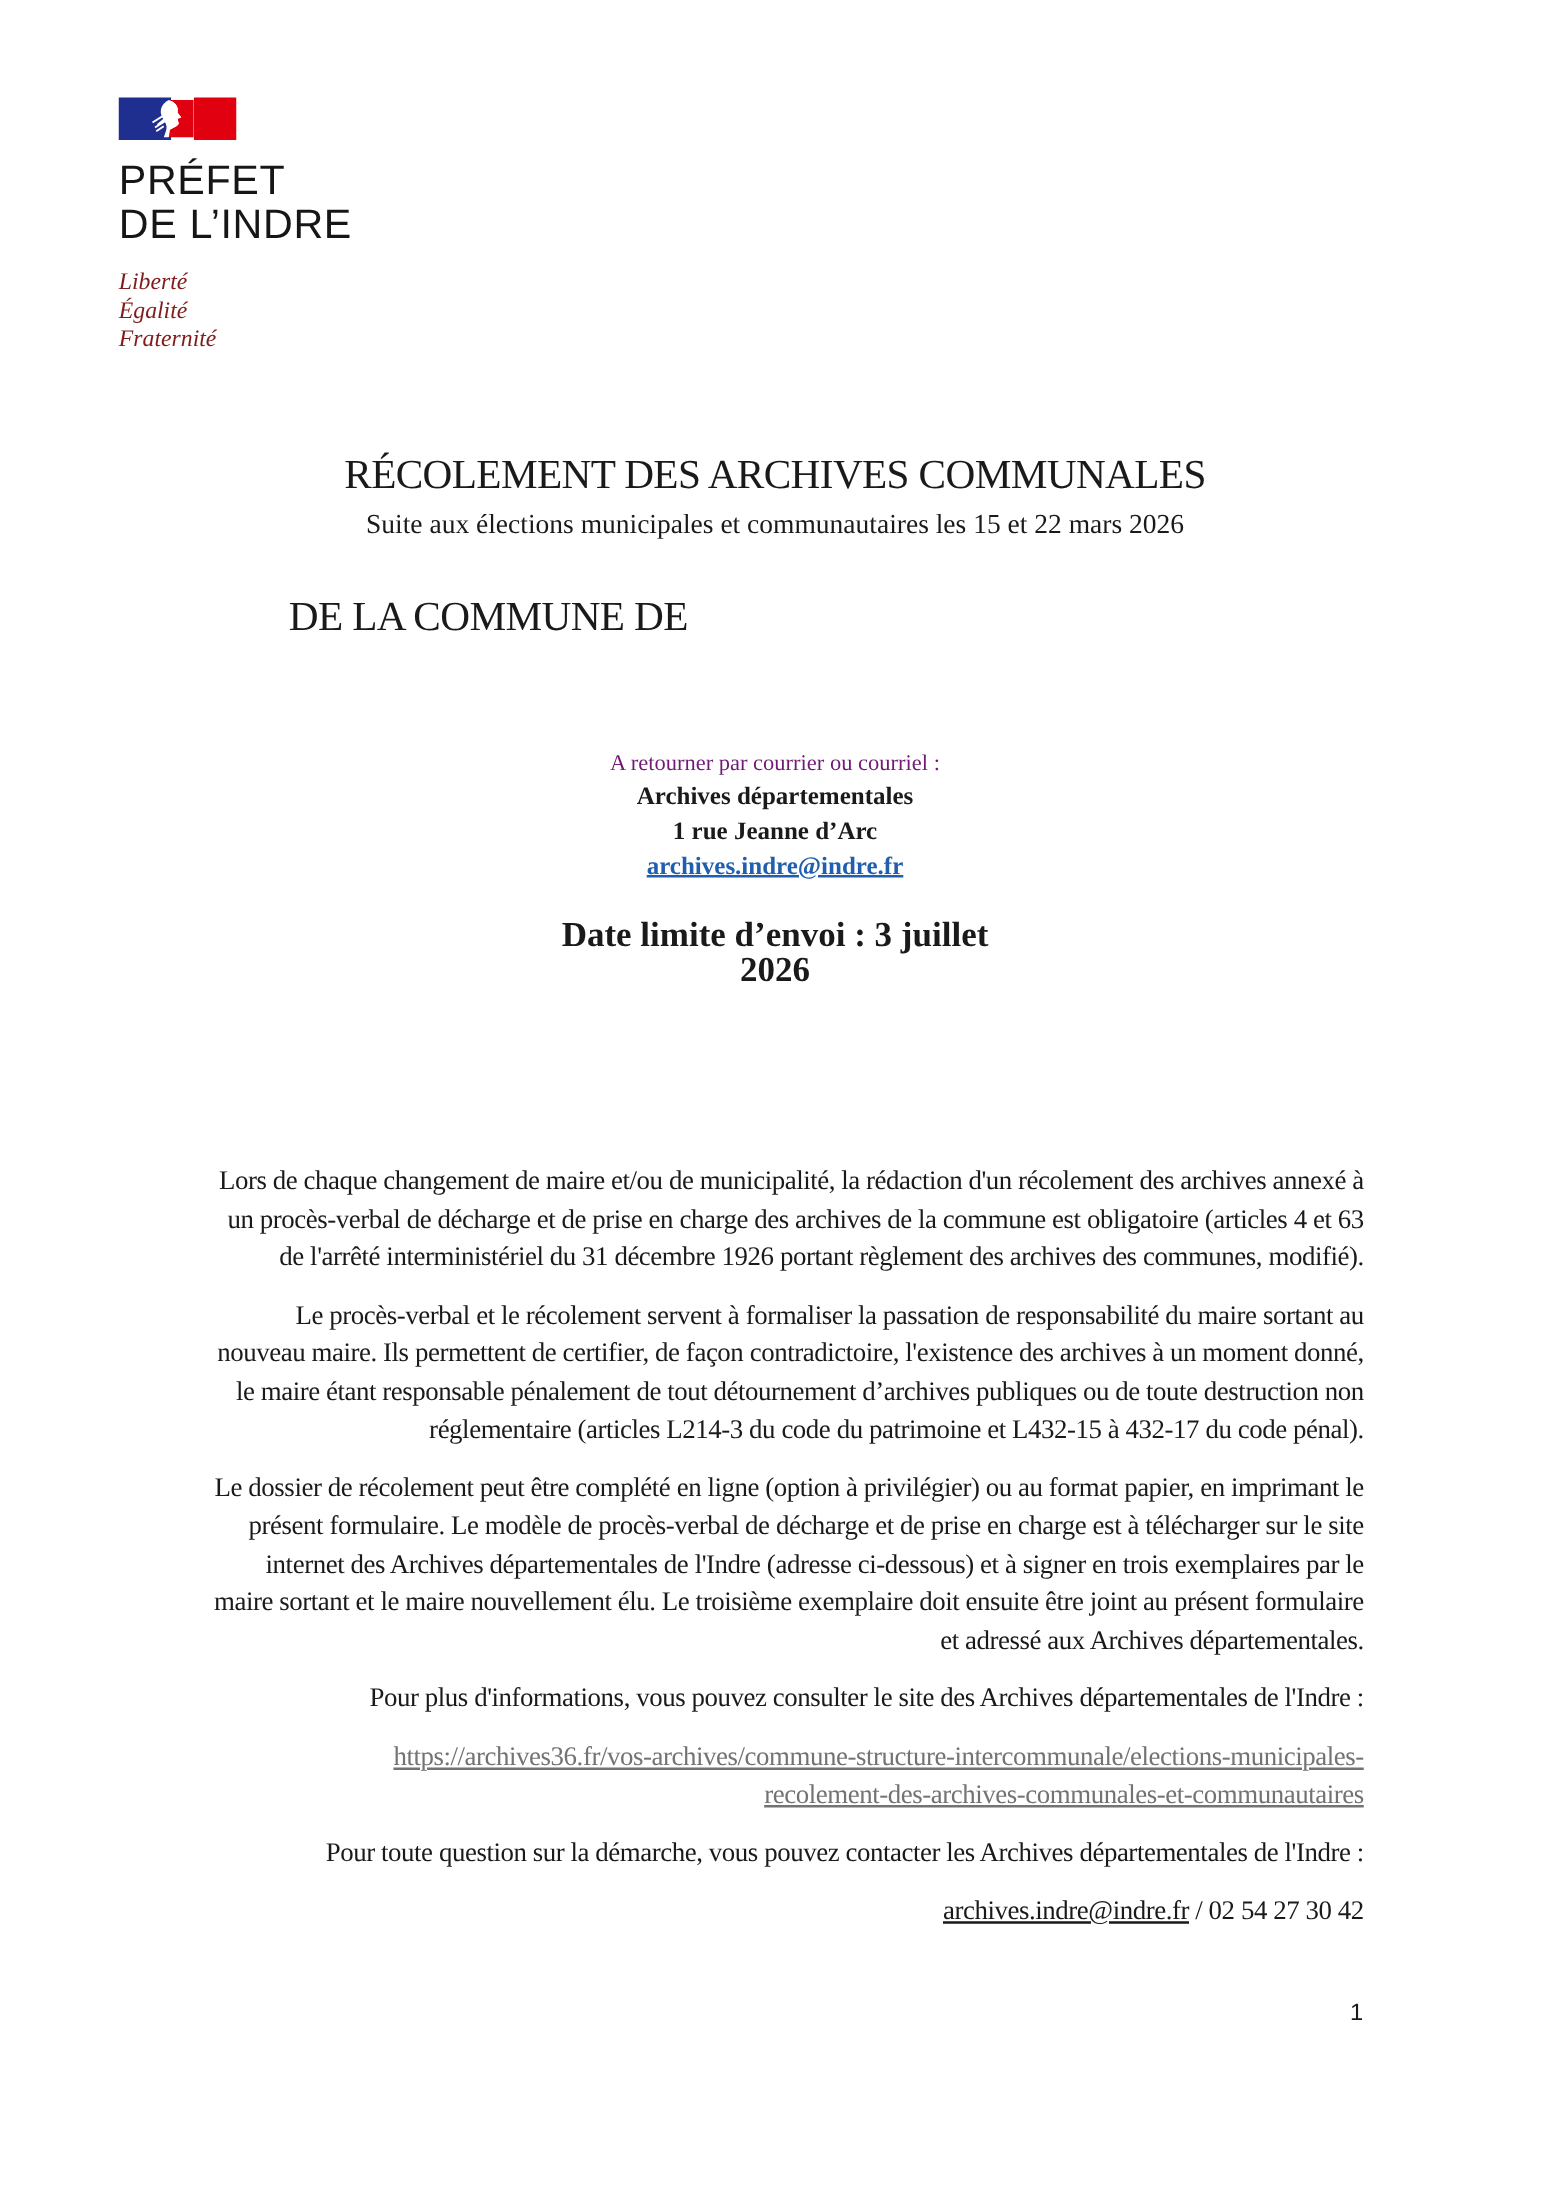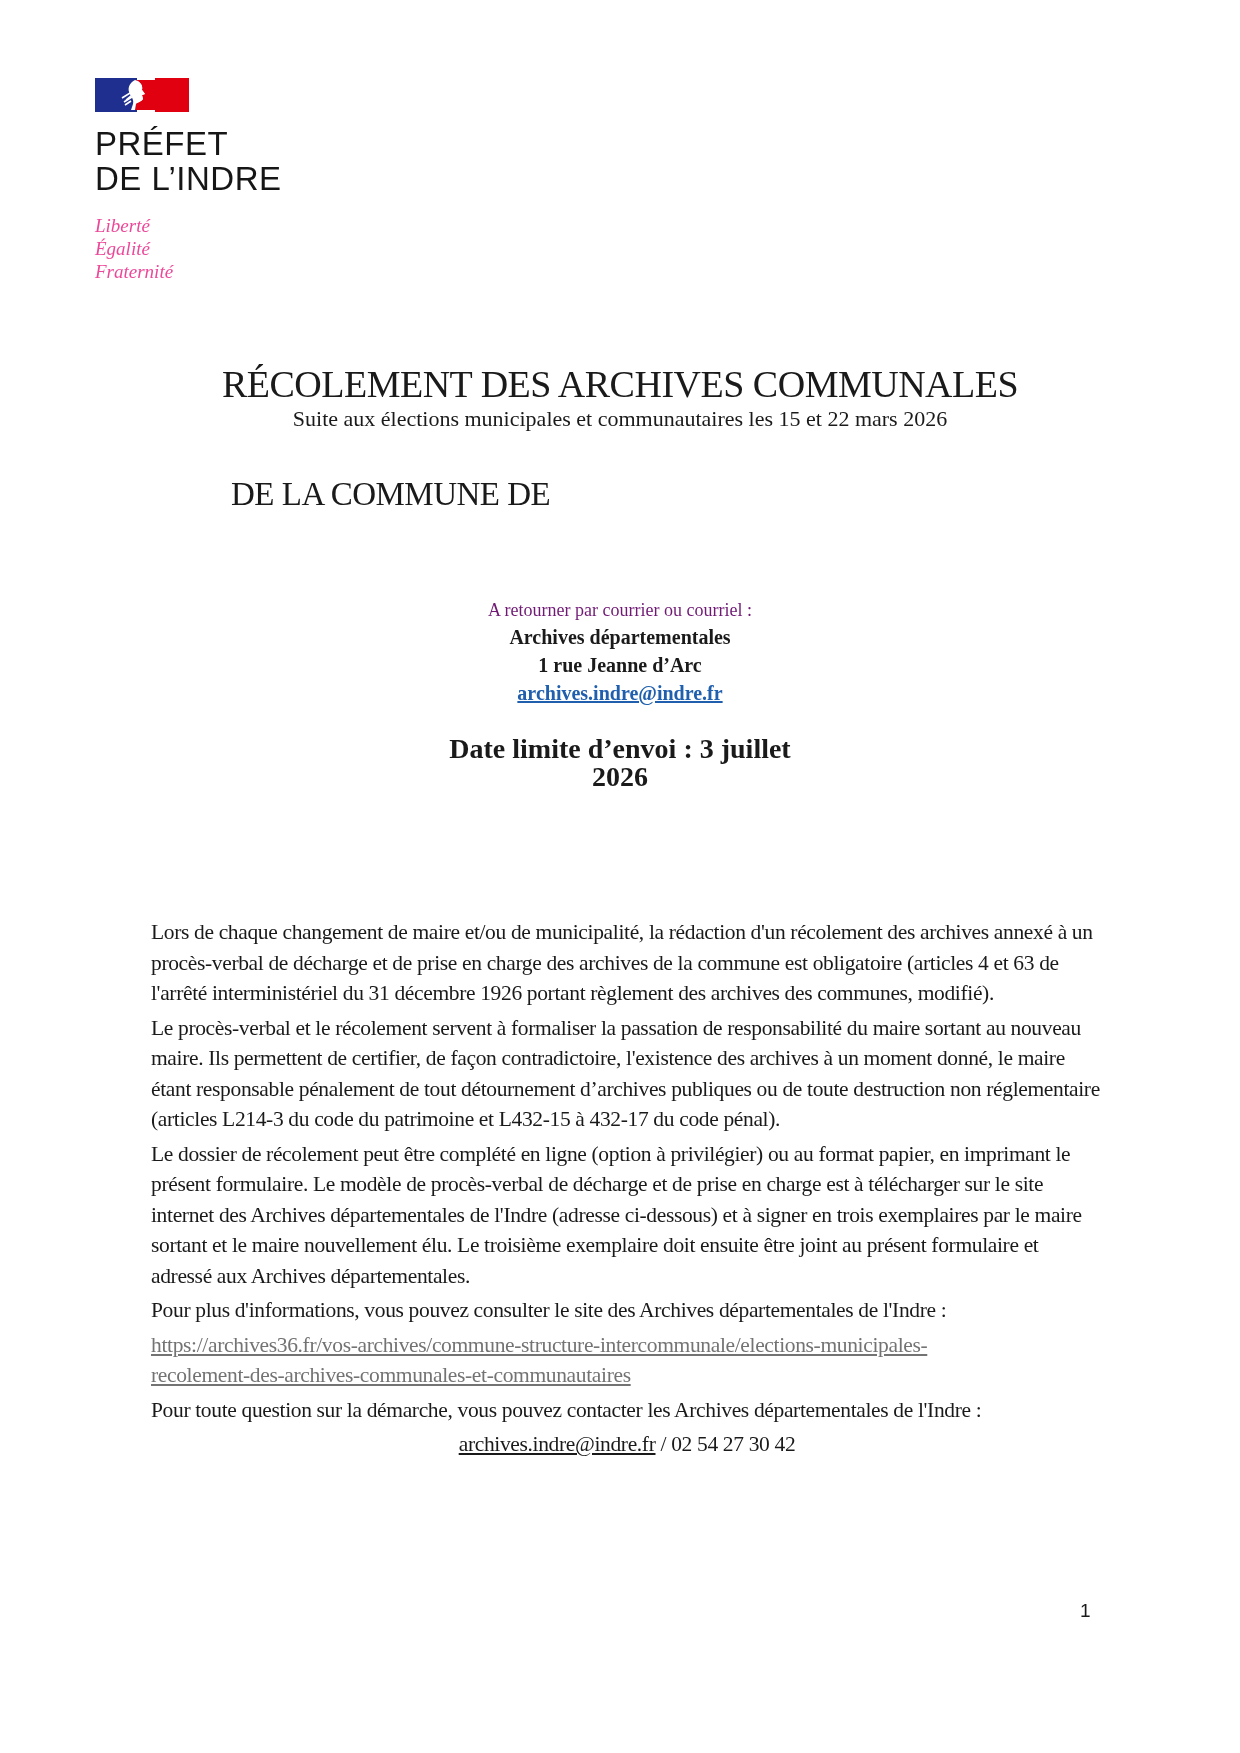--- a/index.html
+++ b/index.html
@@ -8,43 +8,43 @@
   
   #logo { position: absolute; left: 95px; top: 78px; width: 200px; }
   #flag { width: 94px; height: 34px; position: relative; display: flex; }
   #flag .blue { width: 42px; height: 34px; background: #1f2f8f; }
   #flag .white { width: 18px; height: 34px; background: #ffffff; position: relative; }
   #flag .red { width: 34px; height: 34px; background: #e1000f; }
   #flag .marianne { position: absolute; left: 26px; top: 2px; width: 34px; height: 30px; }
   #org-name { margin-top: 14px; font-family: "Liberation Sans", "DejaVu Sans", sans-serif; font-weight: normal;
               font-size: 33px; line-height: 35px; letter-spacing: 0.5px; color: #161616; }
   #motto { margin-top: 18px; font-family: "Liberation Serif", "DejaVu Serif", serif; font-style: italic;
-           font-size: 19px; line-height: 23px; color: #ec4899; }
+           font-size: 19px; line-height: 23px; color: #7f1d1d; }
 
   
   #title { position: absolute; left: 0; width: 1240px; top: 362px; text-align: center;
-           font-family: "Liberation Serif", "DejaVu Serif", serif; font-size: 38px; letter-spacing: -0.5px; }
+           font-family: "Liberation Serif", "DejaVu Serif", serif; font-size: 33px; letter-spacing: -0.5px; }
   #subtitle { position: absolute; left: 0; width: 1240px; top: 406px; text-align: center;
               font-family: "Liberation Serif", "DejaVu Serif", serif; font-size: 22px; }
   #commune { position: absolute; left: 231px; top: 476px;
              font-family: "Liberation Serif", "DejaVu Serif", serif; font-size: 33px; letter-spacing: -0.5px; }
 
   
   #return-block { position: absolute; left: 420px; width: 400px; top: 597px; text-align: center;
                   font-family: "Liberation Serif", "DejaVu Serif", serif; }
   #return-intro { font-size: 18px; line-height: 26px; color: #701a75; }
   .addr { font-size: 20px; font-weight: bold; line-height: 28px; }
   #return-email { font-size: 20px; font-weight: bold; line-height: 28px; color: #1f5fad; text-decoration: underline; }
   #deadline { margin-top: 28px; font-size: 28px; font-weight: bold; line-height: 28px; }
 
   
   #body-text { position: absolute; left: 147px; width: 960px; top: 913px;
                font-family: "Liberation Serif", "DejaVu Serif", serif; font-size: 21.5px; line-height: 30.5px;
                letter-spacing: -0.35px; }
-  #body-text p { margin: 4px; }
+  #body-text p { margin: 16px; text-align: right; }
   .link { color: #737373; text-decoration: underline; }
   #contact-line { text-align: center; margin-top: 0; }
   #contact-email { text-decoration: underline; color: #1a1a1a; }
 
   #page-number { position: absolute; left: 1080px; top: 1600px;
                  font-family: "Liberation Sans", "DejaVu Sans", sans-serif; font-size: 19px; }
 </style>
 </head>
 <body>
 

